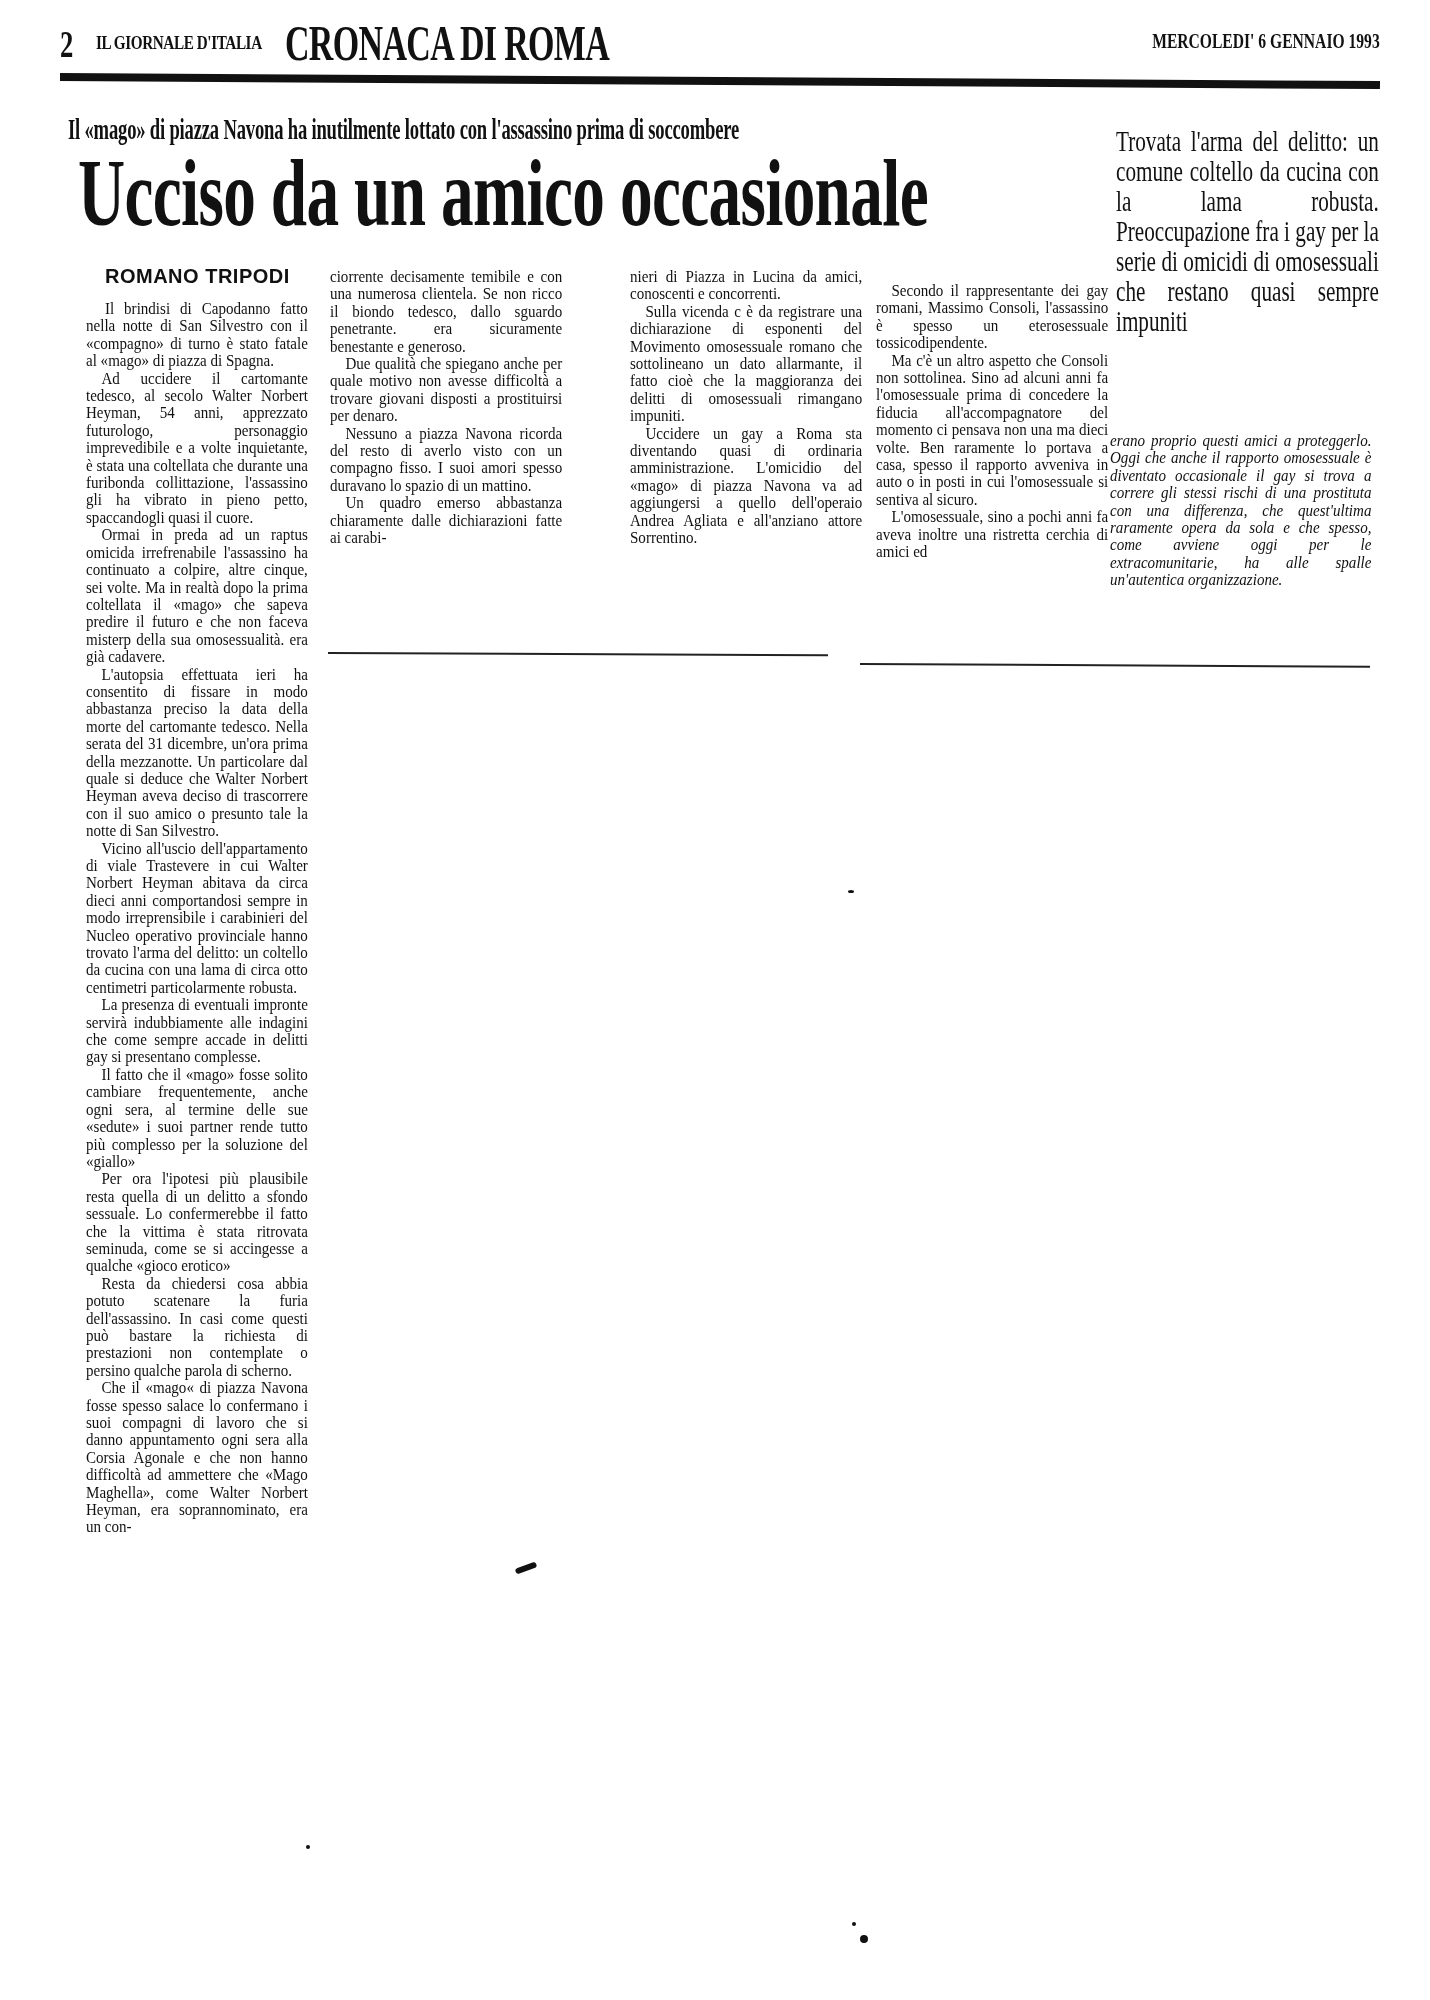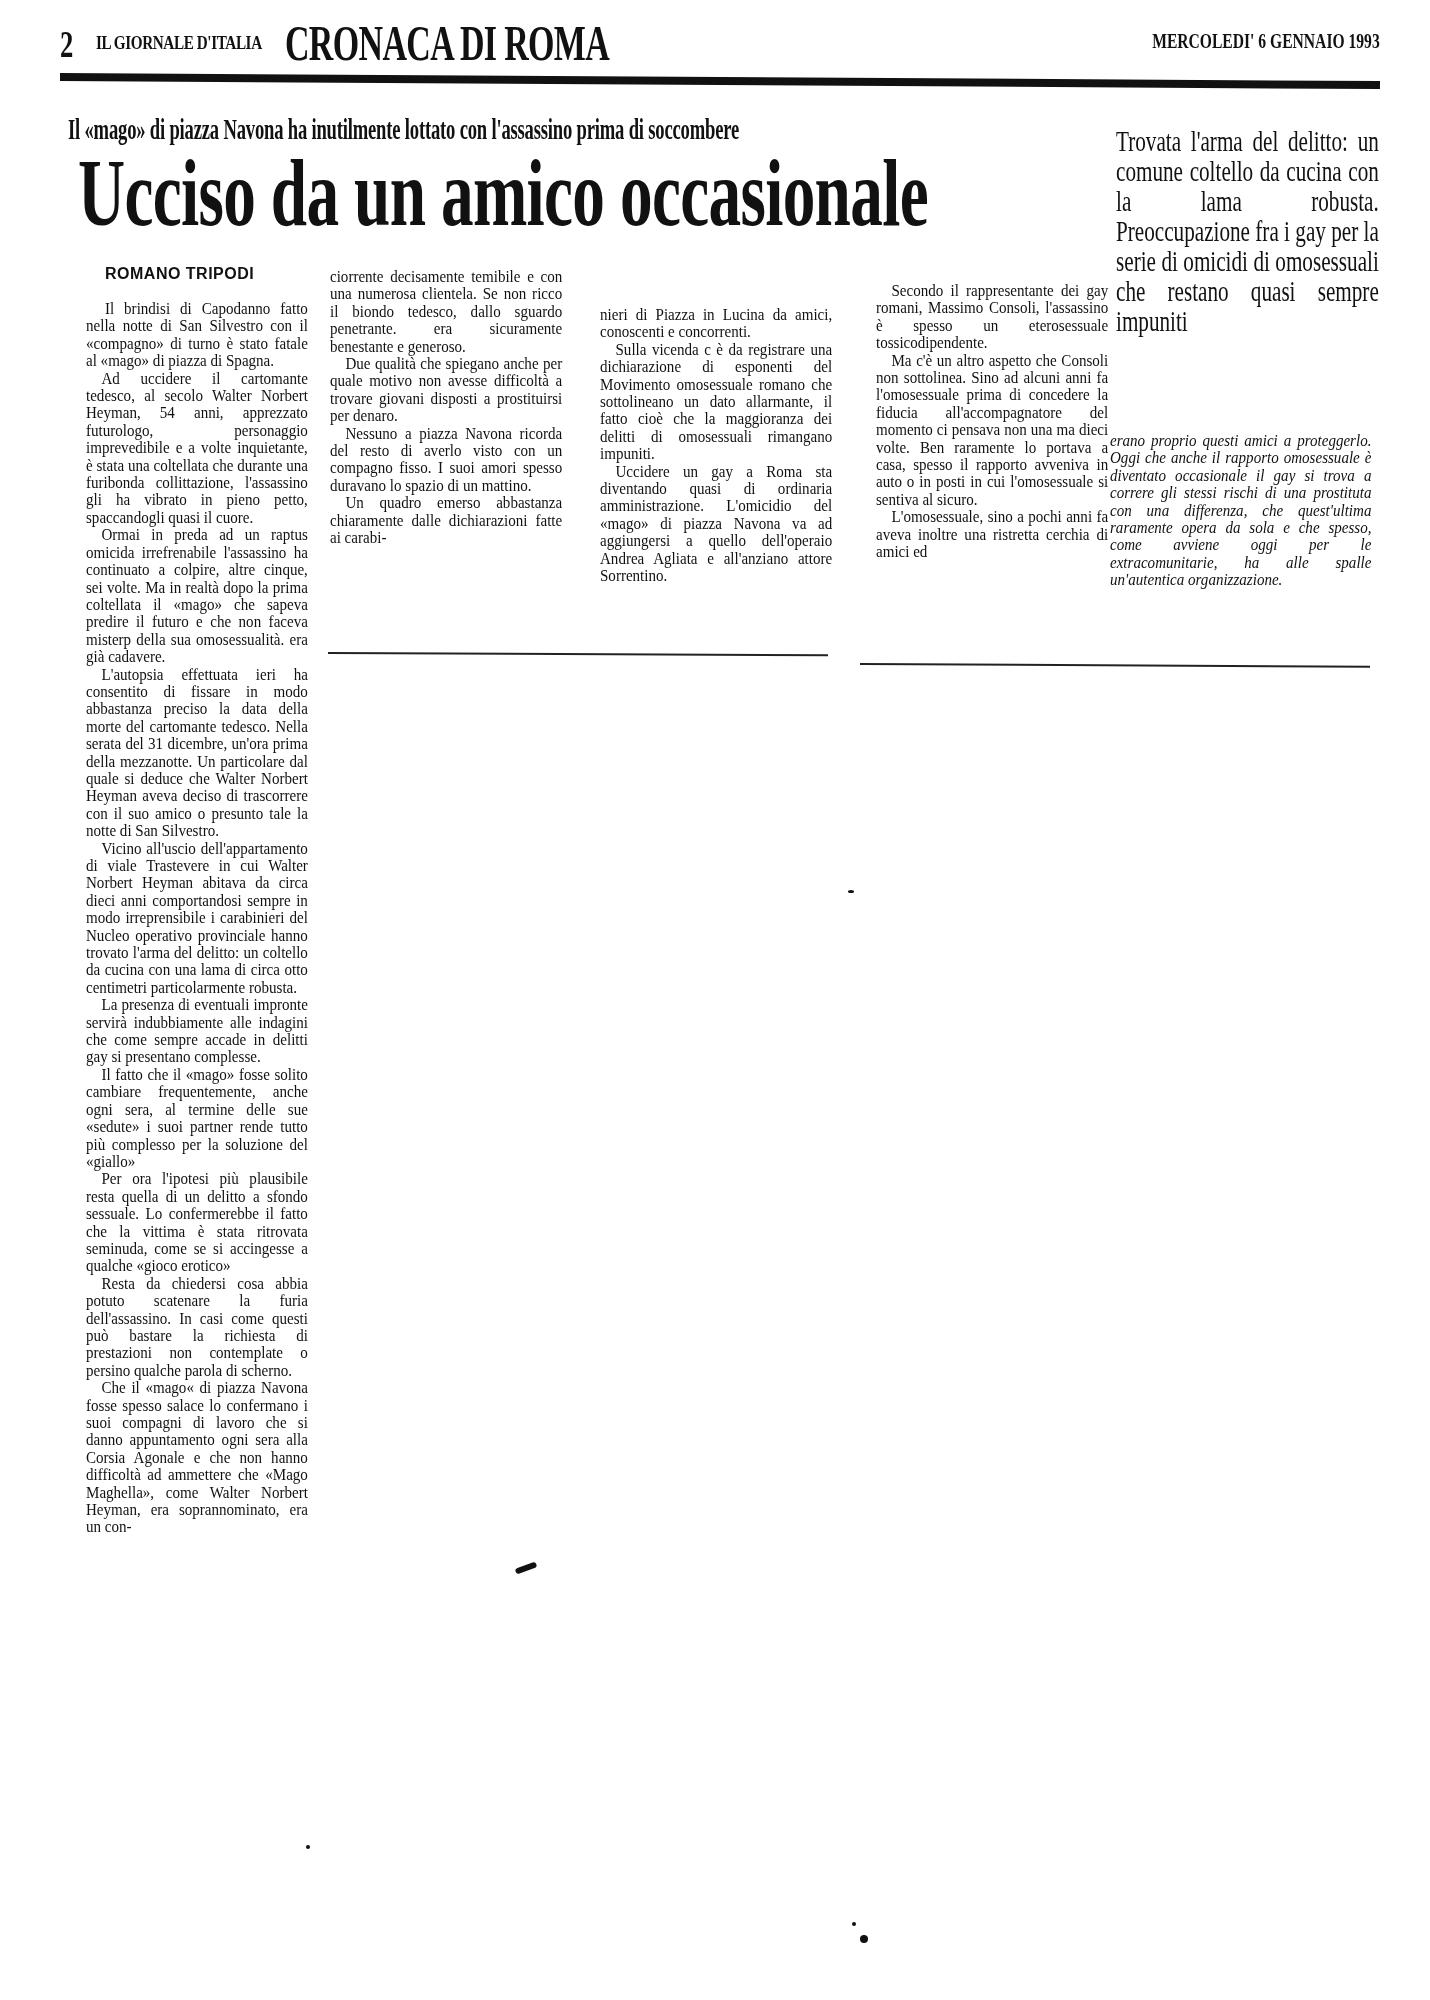--- a/index.html
+++ b/index.html
@@ -16,32 +16,32 @@
 
   
   .kicker { position:absolute; left:68px; top:112px; font-family:"Liberation Serif", serif; font-weight:bold; font-size:30px; white-space:nowrap; transform:scaleX(0.62); transform-origin:left top; letter-spacing:-0.3px; }
   .headline { position:absolute; left:78px; top:140px; font-family:"Liberation Serif", serif; font-weight:bold; font-size:96px; white-space:nowrap; transform:scaleX(0.68); transform-origin:left top; letter-spacing:-1px; line-height:1.1; }
 
   
   .deck { position:absolute; left:1116px; top:126px; width:262px; font-family:"Liberation Serif", serif; font-size:29px; line-height:30px; text-align:justify; }
   .deck-inner { width:360px; transform:scaleX(0.73); transform-origin:left top; }
 
   
-  .byline { position:absolute; left:105px; top:265px; font-family:"Liberation Sans", sans-serif; font-weight:bold; font-size:16px; letter-spacing:0.5px; }
+  .byline { position:absolute; left:105px; top:265px; font-family:"Liberation Sans", sans-serif; font-weight:bold; font-size:20px; letter-spacing:0.5px; }
 
   
   .col { position:absolute; font-family:"Liberation Serif", serif; font-size:17.5px; line-height:17.4px; text-align:justify; }
   .col p { margin:0; text-indent:18px; }
   .col .first { text-indent:22px; }
   .col-wrap { transform:scaleX(0.86); transform-origin:left top; }
   .col1 { left:86px; top:300px; width:222px; }
   .col1 .col-wrap { width:258px; }
   .col2 { left:330px; top:268px; width:232px; }
   .col2 .col-wrap { width:270px; }
-  .col3 { left:600px; top:268px; width:232px;margin-top:38px; }
+  .col3 { left:630px; top:268px; width:232px; }
   .col3 .col-wrap { width:270px; }
   .col4 { left:876px; top:282px; width:232px; }
   .col4 .col-wrap { width:270px; }
   .col5 { left:1110px; top:432px; width:262px;font-style:italic; }
   .col5 .col-wrap { width:304px; }
   .col p.cont { text-indent:0; }
 
   .rule-thin-left { position:absolute; left:328px; top:652px; width:500px; height:2px; background:#222; transform:rotate(0.25deg); transform-origin:left center; }
   .rule-thin-right { position:absolute; left:860px; top:663px; width:510px; height:2px; background:#222; transform:rotate(0.3deg); transform-origin:left center; }
 

